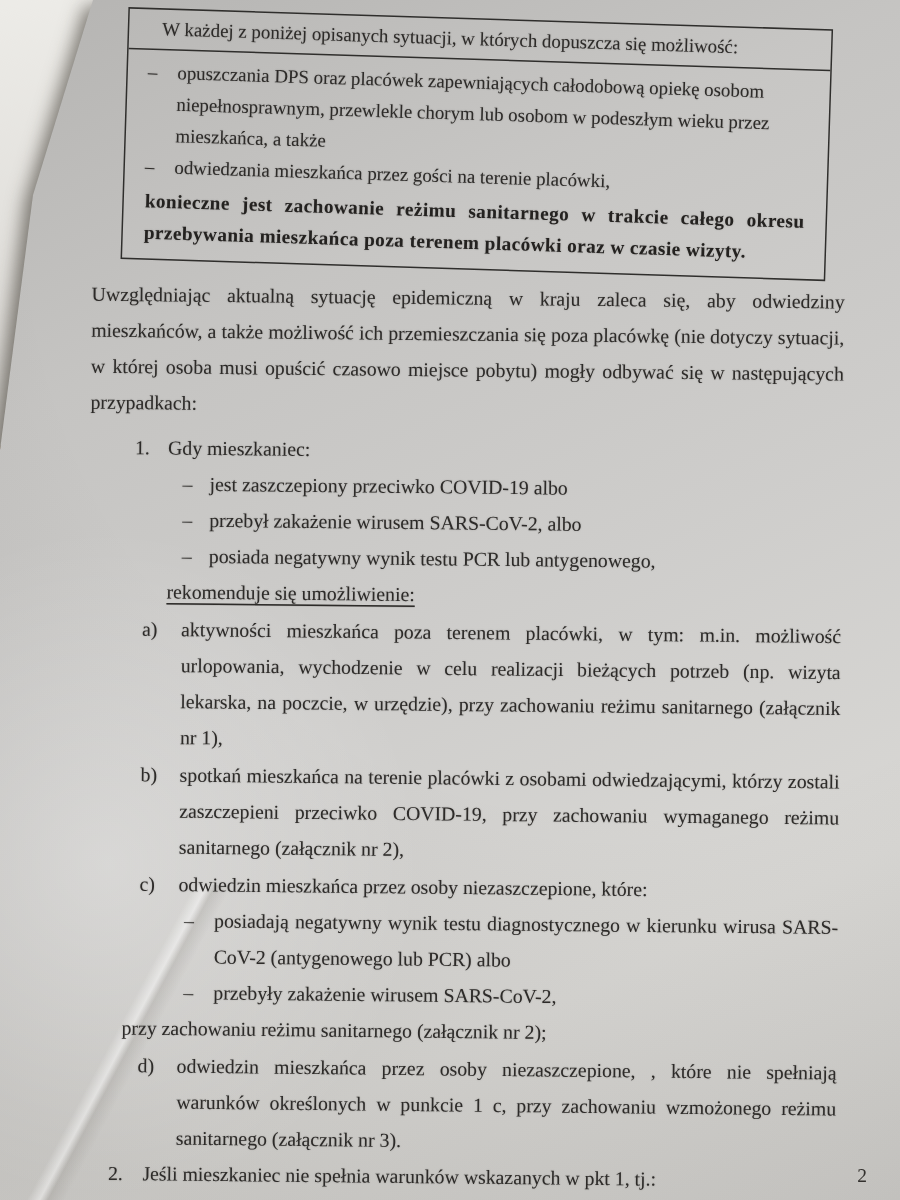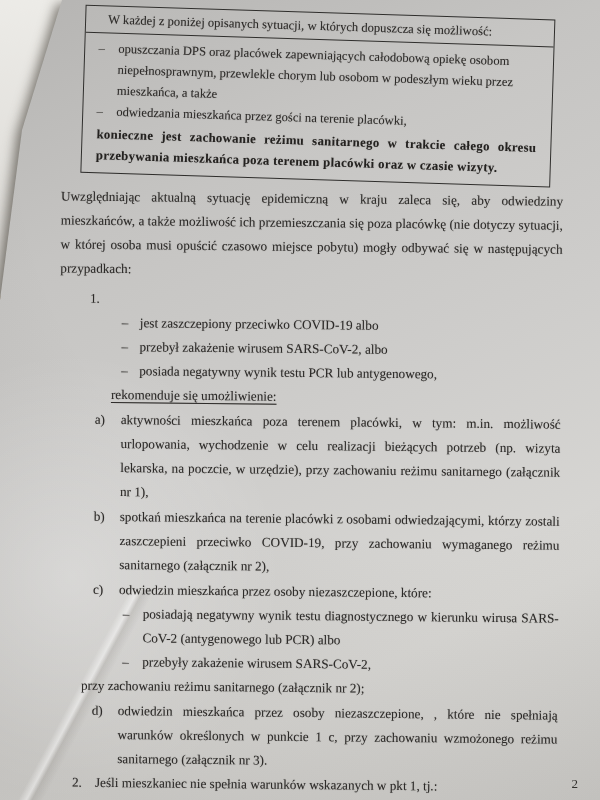--- a/index.html
+++ b/index.html
@@ -115,20 +115,21 @@
               <span class="txt">odwiedzania mieszkańca przez gości na terenie placówki,</span>
             </div>
             <p class="bold-note">konieczne jest zachowanie reżimu sanitarnego w trakcie całego okresu przebywania mieszkańca poza terenem placówki oraz w czasie wizyty.</p>
           </div>
         </div>
 
         <p class="para">Uwzględniając aktualną sytuację epidemiczną w kraju zaleca się, aby odwiedziny mieszkańców, a także możliwość ich przemieszczania się poza placówkę (nie dotyczy sytuacji, w której osoba musi opuścić czasowo miejsce pobytu) mogły odbywać się w następujących przypadkach:</p>
 
         <div class="row num-row">
           <span class="lbl">1.</span>
+          <span class="txt">Gdy mieszkaniec:</span>
         </div>
 
         <div class="cond">
           <span class="dash">–</span>
           <span class="txt">jest zaszczepiony przeciwko COVID-19 albo</span>
         </div>
         <div class="cond">
           <span class="dash">–</span>
           <span class="txt">przebył zakażenie wirusem SARS-CoV-2, albo</span>
         </div>

